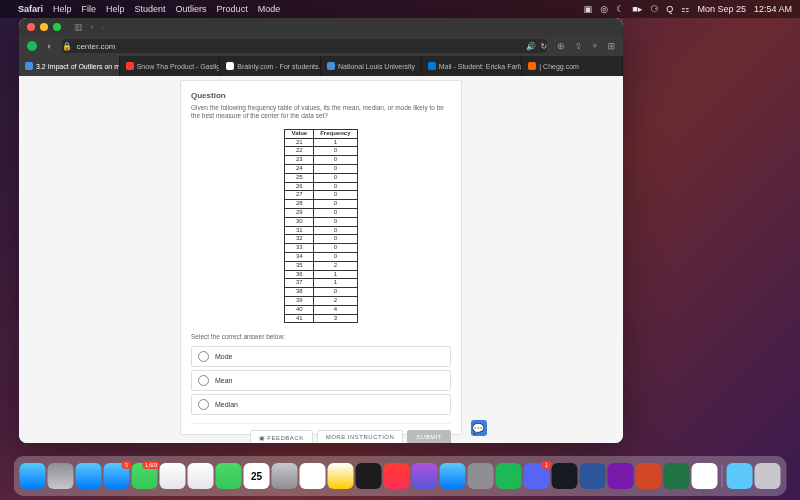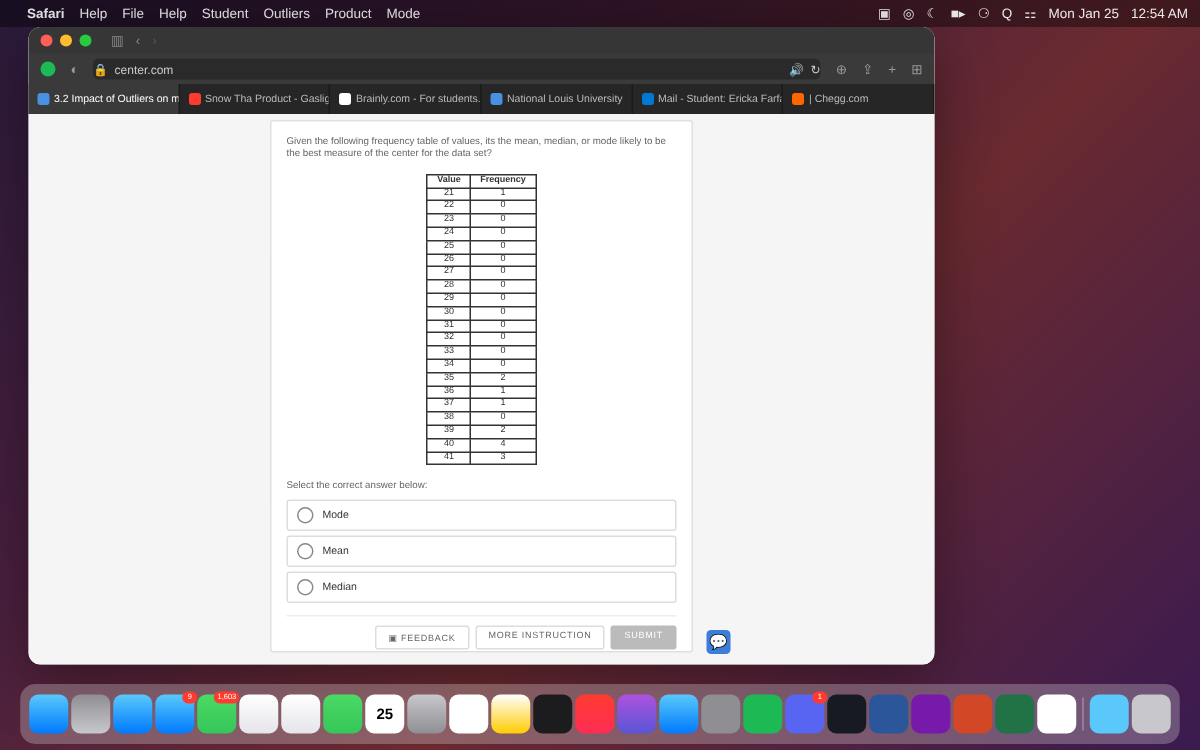--- a/index.html
+++ b/index.html
@@ -58,21 +58,21 @@
       <span>Mode</span>
     </div>
     <div class="menubar-right">
       <span>▣</span>
       <span>◎</span>
       <span>☾</span>
       <span>■▸</span>
       <span>⚆</span>
       <span>Q</span>
       <span>⚏</span>
-      <span>Mon Jan 25</span>
+      <span>Mon Sep 25</span>
       <span>12:54 AM</span>
     </div>
   </div>
 
   <div class="browser">
     <div class="titlebar">
       <div class="traffic red"></div>
       <div class="traffic yellow"></div>
       <div class="traffic green"></div>
       <div class="nav-icons">
@@ -117,20 +117,21 @@
           <span>Mail - Student: Ericka Farfan (...</span>
         </div>
         <div class="tab">
           <div class="favicon" style="background: rgb(255, 102, 0);"></div>
           <span>| Chegg.com</span>
         </div>
       </div>
 
     <div class="content">
       <div class="card">
+        <div class="q-title">Question</div>
         <div class="q-text">Given the following frequency table of values, its the mean, median, or mode likely to be the best measure of the center for the data set?</div>
 
         <table class="freq-table">
           <thead>
               <tr>
             <th>Value</th>
             <th>Frequency</th>
           </tr>
             </thead>
           <tbody id="freq-body">

